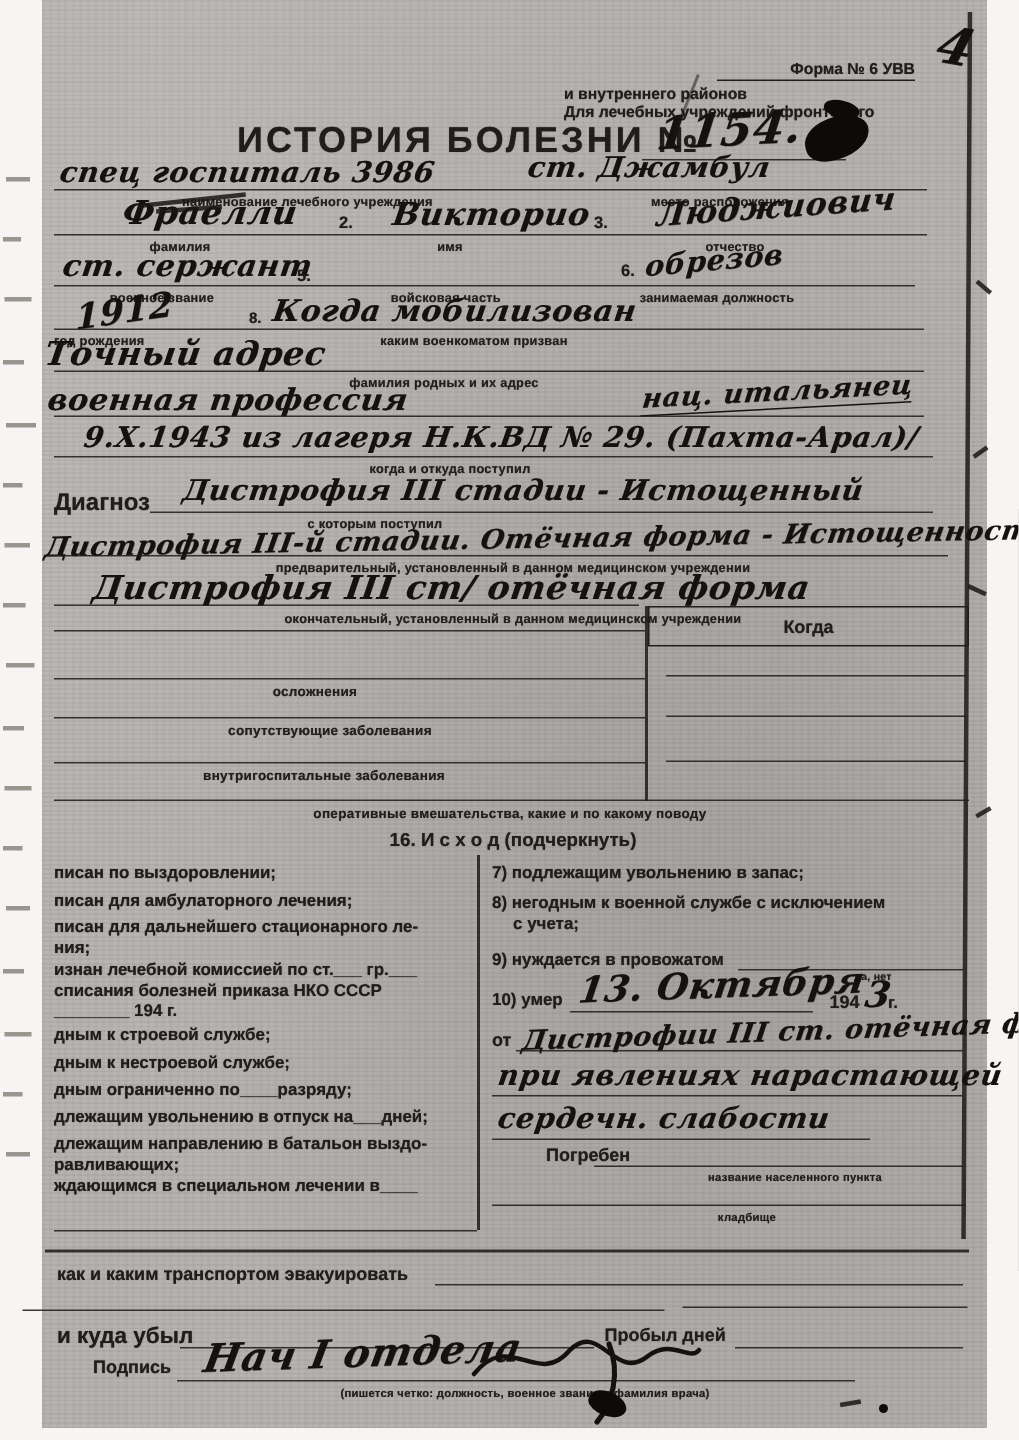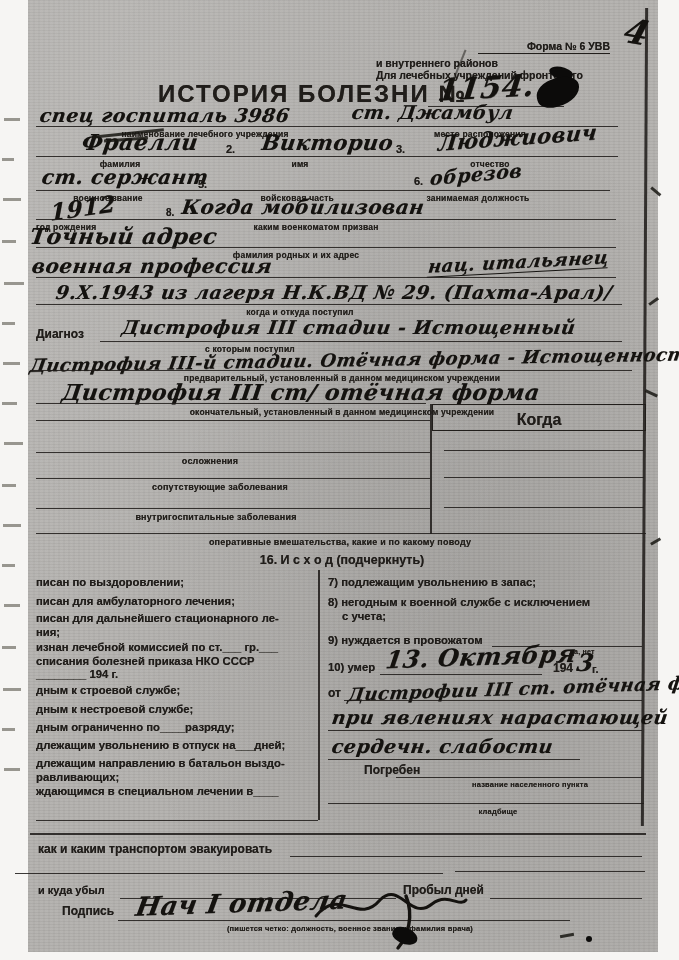--- a/index.html
+++ b/index.html
@@ -106,35 +106,35 @@
   <div class="cap" style="left:194px;top:250px;width:204px;">фамилия родных и их адрес</div>
 
   <div class="hw" style="left:32px;top:254px;font-size:20px;">военная профессия</div>
   <div class="hw" style="left:428px;top:251px;font-size:18px;transform:rotate(-3deg) skewX(-10deg);border-bottom:1.4px solid #14120f;">нац. итальянец</div>
   <div class="ln" style="left:36px;top:255px;width:580px;height:22px;"></div>
 
   <div class="hw" style="left:56px;top:281px;font-size:19px;">9.X.1943  из лагеря  Н.К.ВД № 29. (Пахта-Арал)/</div>
   <div class="ln" style="left:36px;top:282px;width:586px;height:22px;"></div>
   <div class="cap" style="left:208px;top:307px;width:184px;">когда и откуда поступил</div>
 
-  <span class="pr" style="left:36px;top:327px;font-size:12px;">Диагноз</span>
+  <span class="pr" style="left:36px;top:327px;font-size:16px;">Диагноз</span>
   <div class="hw" style="left:122px;top:316px;font-size:19px;">Дистрофия III стадии - Истощенный</div>
   <div class="ln" style="left:100px;top:319px;width:522px;height:22px;"></div>
   <div class="cap" style="left:168px;top:344px;width:164px;">с которым поступил</div>
 
   <div class="hw" style="left:30px;top:349px;font-size:18px;transform:rotate(-1deg) skewX(-10deg);">Дистрофия III-й стадии. Отёчная форма - Истощенность</div>
   <div class="ln" style="left:30px;top:348px;width:602px;height:22px;"></div>
   <div class="cap" style="left:140px;top:373px;width:404px;">предварительный, установленный в данном медицинском учреждении</div>
 
   <div class="hw" style="left:62px;top:379px;font-size:22px;">Дистрофия III ст/ отёчная форма</div>
   <div class="ln" style="left:36px;top:381px;width:390px;height:22px;"></div>
   <div class="cap" style="left:140px;top:407px;width:404px;">окончательный, установленный в данном медицинском учреждении</div>
 
   <div style="position:absolute;left:432px;top:404px;width:214px;height:27px;border:1.6px solid #211e1b;box-sizing:border-box;">
-    <div class="pr" style="position:static;font-size:16px;text-align:center;margin-top:6px;">Когда</div>
+    <div class="pr" style="position:static;font-size:12px;text-align:center;margin-top:6px;">Когда</div>
   </div>
   <div class="vln" style="left:430px;top:404px;height:130px;"></div>
   <div class="ln" style="left:36px;top:398px;width:394px;height:22px;"></div>
   <div class="ln" style="left:36px;top:430px;width:394px;height:22px;"></div>
   <div class="ln" style="left:444px;top:428px;width:200px;height:22px;"></div>
   <div class="cap" style="left:148px;top:456px;width:124px;font-size:9px;">осложнения</div>
   <div class="ln" style="left:36px;top:456px;width:394px;height:22px;"></div>
   <div class="ln" style="left:444px;top:455px;width:200px;height:22px;"></div>
   <div class="cap" style="left:108px;top:482px;width:224px;font-size:9px;">сопутствующие заболевания</div>
   <div class="ln" style="left:36px;top:486px;width:394px;height:22px;"></div>
@@ -185,21 +185,21 @@
   <div class="cap" style="left:428px;top:780px;width:204px;font-size:7.5px;">название населенного пункта</div>
   <div class="ln" style="left:328px;top:781px;width:316px;height:22px;"></div>
   <div class="cap" style="left:436px;top:807px;width:124px;font-size:7.5px;">кладбище</div>
 
   <div class="ln" style="left:36px;top:798px;width:282px;height:22px;"></div>
   <div class="ln hv" style="left:30px;top:811px;width:616px;height:22px;"></div>
   <div class="itm" style="left:38px;top:843px;width:260px;font-size:12px;white-space:nowrap;">как и каким транспортом эвакуировать</div>
   <div class="ln" style="left:290px;top:834px;width:352px;height:22px;"></div>
   <div class="ln" style="left:15px;top:851px;width:428px;height:22px;"></div>
   <div class="ln" style="left:455px;top:849px;width:190px;height:22px;"></div>
-  <div class="itm" style="left:38px;top:884px;width:110px;font-size:11px;white-space:nowrap;">и куда убыл</div>
+  <div class="itm" style="left:38px;top:884px;width:110px;font-size:15px;white-space:nowrap;">и куда убыл</div>
   <div class="ln" style="left:120px;top:876px;width:276px;height:22px;"></div>
   <div class="itm" style="left:403px;top:884px;width:110px;font-size:12px;white-space:nowrap;">Пробыл дней</div>
   <div class="ln" style="left:490px;top:876px;width:152px;height:22px;"></div>
   <div class="itm" style="left:62px;top:905px;width:80px;font-size:12px;">Подпись</div>
   <div class="ln" style="left:118px;top:898px;width:452px;height:22px;"></div>
   <div class="hw" style="left:136px;top:888px;font-size:26px;transform:rotate(-2deg) skewX(-12deg);">Нач I отдела</div>
   <svg style="position:absolute;left:310px;top:882px;" width="160" height="70" viewBox="0 0 160 70">
     <path d="M6,34 C30,4 48,44 70,18 C90,-2 100,40 122,22 C138,10 150,26 156,18" fill="none" stroke="#14120f" stroke-width="3" stroke-linecap="round"></path>
     <path d="M96,14 C104,34 98,54 88,66" fill="none" stroke="#14120f" stroke-width="3.4" stroke-linecap="round"></path>
   </svg>

